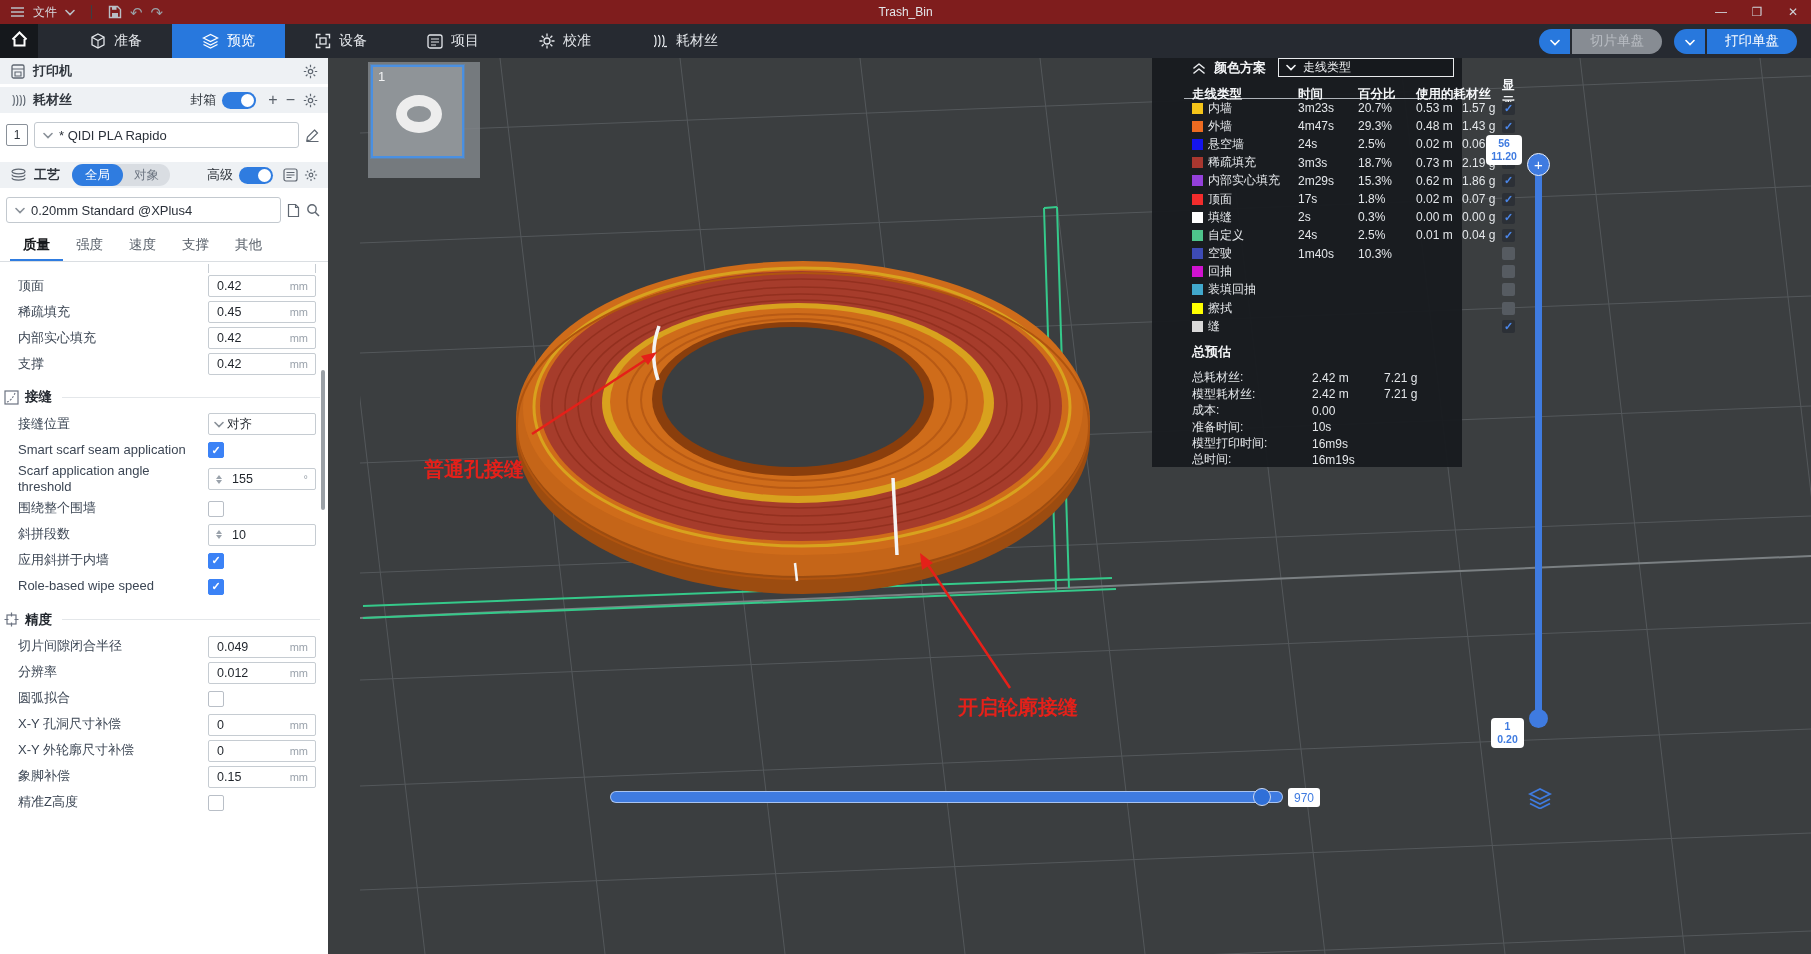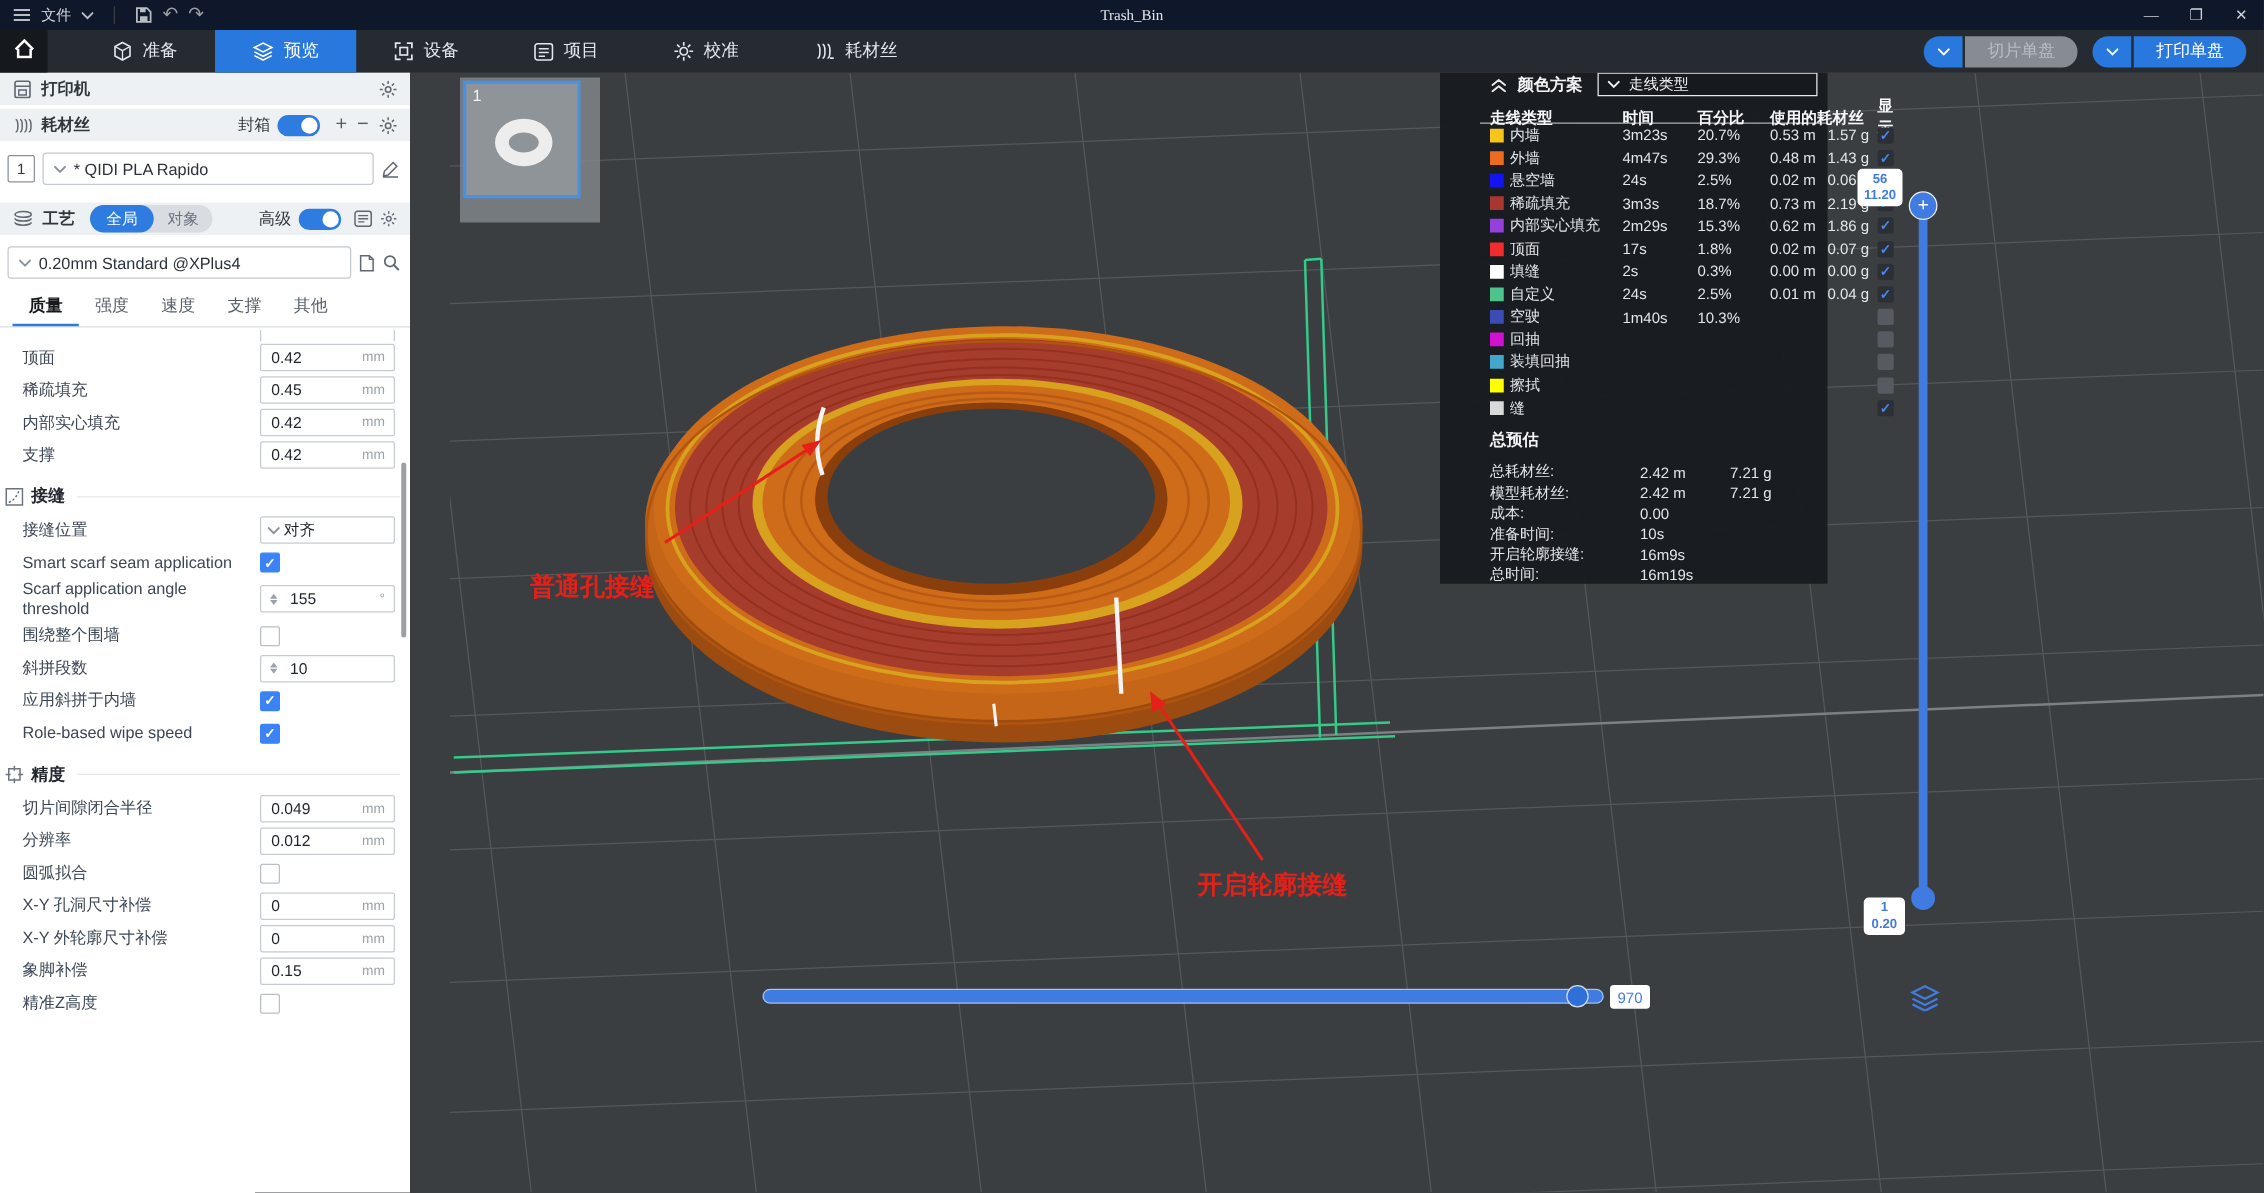--- a/index.html
+++ b/index.html
@@ -3,22 +3,22 @@
 <meta charset="utf-8">
 <style>
   * { box-sizing: border-box; }
   html,body { margin:0; padding:0; }
   body {
     width:1811px; height:954px; overflow:hidden; position:relative;
     font-family:"Liberation Sans", sans-serif; background:#3b3e40;
     -webkit-font-smoothing:antialiased;
   }
   
-  .titlebar { position:absolute; top:0; left:0; width:1811px; height:24px; background:#0f172a;
-    display:flex; align-items:center; color:#cfd3d8; font-size:12px; z-index:50;font-family:Liberation Serif, serif;}
+  .titlebar { position:absolute; top:0; left:0; width:1811px; height:24px; background:#7f1d1d;
+    display:flex; align-items:center; color:#cfd3d8; font-size:12px; z-index:50;}
   .tb-left { display:flex; align-items:center; gap:8px; padding-left:10px; }
   .tb-item { display:flex; align-items:center; gap:5px; color:#d7dadf; }
   .tb-sep { width:1px; height:14px; background:#3a3f45; margin:0 8px; }
   .tb-icon { display:flex; align-items:center; color:#b9bec5; }
   .tb-arrow { font-size:15px; color:#9aa0a6; line-height:1; }
   .tb-title { position:absolute; left:0; right:0; text-align:center; color:#e3e6ea; font-size:12px; pointer-events:none; }
   .tb-win { position:absolute; right:0; top:0; height:24px; display:flex; }
   .win-btn { width:36px; height:24px; display:flex; align-items:center; justify-content:center; color:#cfd3d8; font-size:12px; }
   
   .tabbar { position:absolute; top:24px; left:0; width:1811px; height:34px; background:#262a31;
@@ -722,21 +722,21 @@
           <span>成本:</span>
           <span>0.00</span>
           <span></span>
         </div>
         <div class="tot-row">
           <span>准备时间:</span>
           <span>10s</span>
           <span></span>
         </div>
         <div class="tot-row">
-          <span>开启轮廓接缝:</span>
+          <span>模型打印时间:</span>
           <span>16m9s</span>
           <span></span>
         </div>
         <div class="tot-row">
           <span>总时间:</span>
           <span>16m19s</span>
           <span></span>
         </div>
       </div>
   </div>

